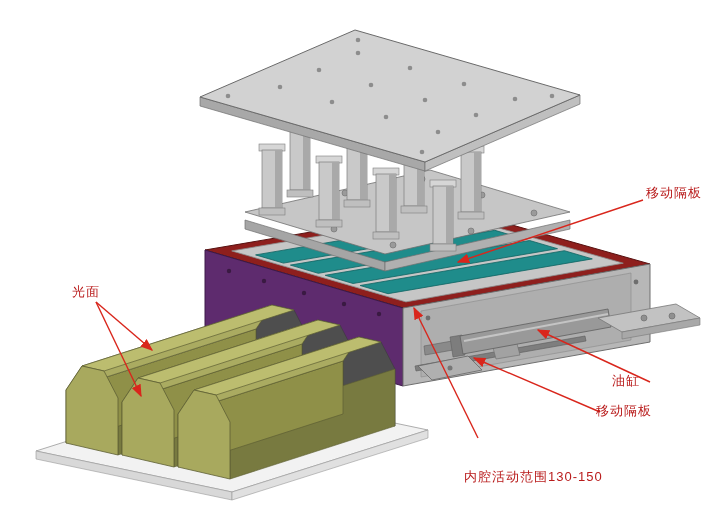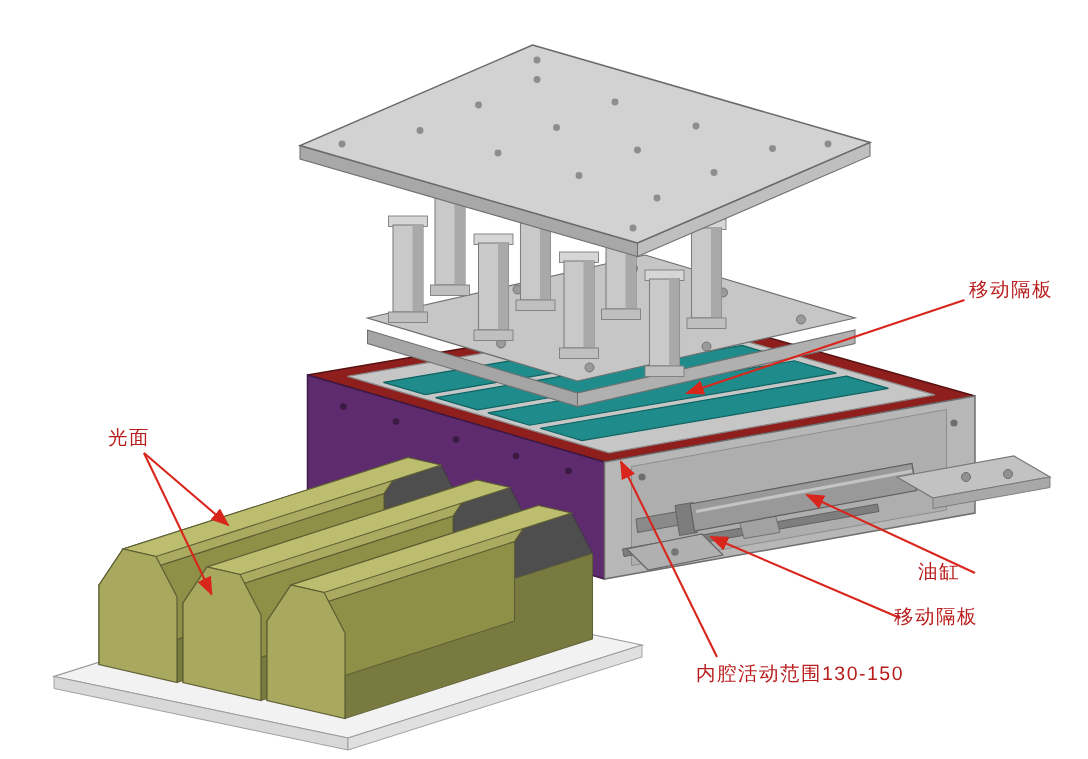--- a/index.html
+++ b/index.html
@@ -209,15 +209,15 @@
 </svg>
 
 <div class="label" style="left:646px;top:184px">移动隔板</div>
 
 <div class="label" style="left:72px;top:283px">光面</div>
 
 <div class="label" style="left:612px;top:372px">油缸</div>
 
 <div class="label" style="left:596px;top:402px">移动隔板</div>
 
-<div class="label" style="left:464px;top:440px">内腔活动范围130-150</div>
+<div class="label" style="left:464px;top:468px">内腔活动范围130-150</div>
 
 </div>
 
 </body></html>

